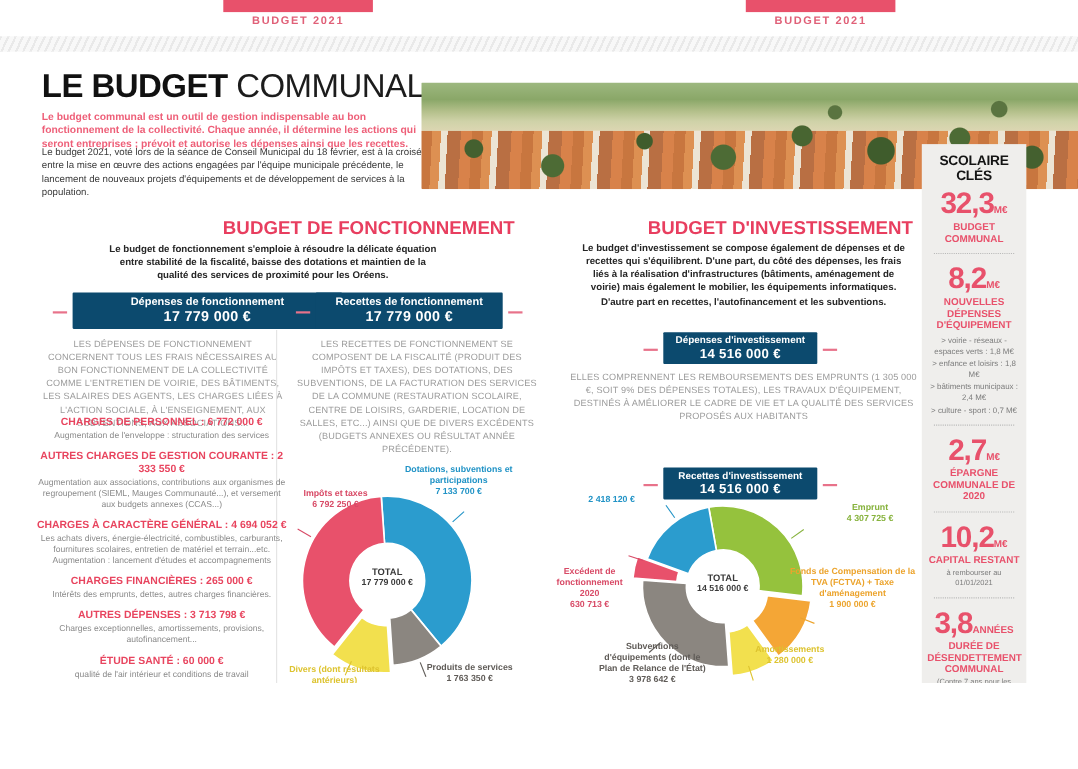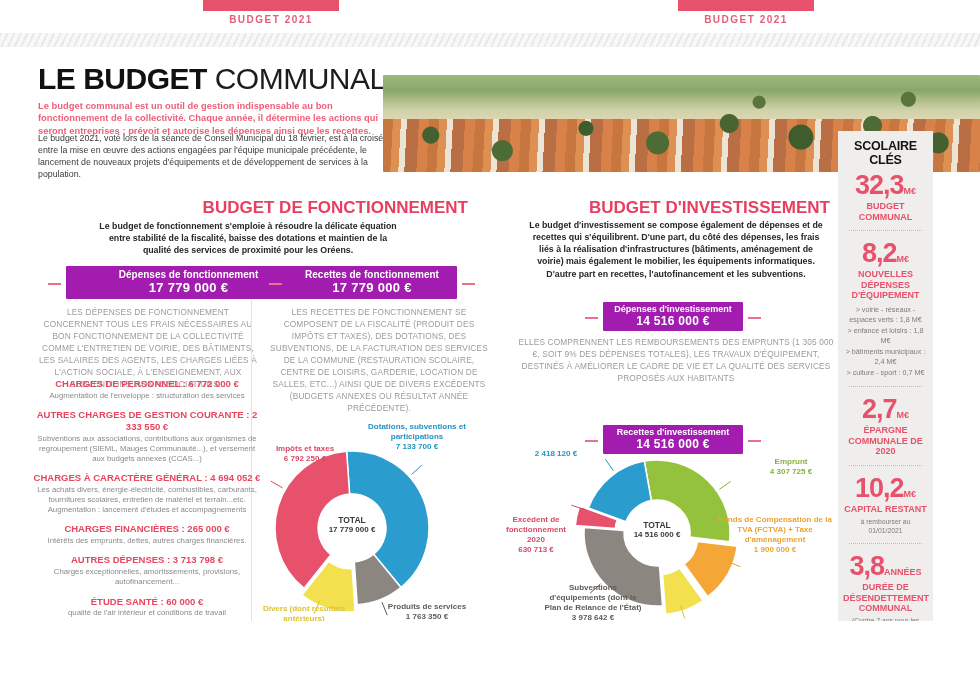--- a/index.html
+++ b/index.html
@@ -43,21 +43,21 @@
 
   
   .sec-heading { position:absolute; font-size:17px; font-weight:700; color:#e83e5f; text-align:right; }
   #fonct-heading { left:28px; top:198px; width:440px; }
   #invest-heading { left:520px; top:198px; width:310px; }
   .sec-intro { position:absolute; font-size:8.8px; font-weight:700; color:#262626; text-align:center; line-height:1.38; }
   #fonct-intro { left:95px; top:220px; width:306px; }
   #invest-intro { left:528px; top:219px; width:296px; }
 
   
-  .amount-box { position:absolute; background:#a21caf; color:#fff; text-align:center; padding:3px 8px 4px; border-radius:1px; }
+  .amount-box { position:absolute; background:#0c4a6e; color:#fff; text-align:center; padding:3px 8px 4px; border-radius:1px; }
   .amount-box::before,.amount-box::after { content:""; position:absolute; top:50%; width:13px; height:2px; background:#e8728a; }
   .amount-box::before { left:-18px; } .amount-box::after { right:-18px; }
   .amount-box .bt { font-size:10px; font-weight:700; }
   .amount-box .ba { font-size:13px; font-weight:800; letter-spacing:0.3px; }
   #fonct-dep-box { left:66px; top:266px; width:245px; }
   #fonct-rec-box { left:287px; top:266px; width:170px; }
   #invest-dep-box { left:603px; top:302px; width:140px; padding:2px 6px 3px; }
   #invest-rec-box { left:603px; top:425px; width:140px; padding:2px 6px 3px; }
   #invest-dep-box .bt, #invest-rec-box .bt { font-size:9px; }
   #invest-dep-box .ba, #invest-rec-box .ba { font-size:12px; }
@@ -156,21 +156,21 @@
   <div class="col-desc" id="fonct-rec-desc">LES RECETTES DE FONCTIONNEMENT SE COMPOSENT DE LA FISCALITÉ (PRODUIT DES IMPÔTS ET TAXES), DES DOTATIONS, DES SUBVENTIONS, DE LA FACTURATION DES SERVICES DE LA COMMUNE (RESTAURATION SCOLAIRE, CENTRE DE LOISIRS, GARDERIE, LOCATION DE SALLES, ETC...) AINSI QUE DE DIVERS EXCÉDENTS (BUDGETS ANNEXES OU RÉSULTAT ANNÉE PRÉCÉDENTE).</div>
   <div class="vdivider"></div>
 
   <div id="dep-list">
     <div class="dep-item">
       <div class="dep-title">CHARGES DE PERSONNEL : 6 772 000 €</div>
       <div class="dep-note">Augmentation de l'enveloppe : structuration des services</div>
     </div>
     <div class="dep-item">
       <div class="dep-title">AUTRES CHARGES DE GESTION COURANTE : 2 333 550 €</div>
-      <div class="dep-note">Subventions aux associations, contributions aux organismes de regroupement (SIEML, Mauges Communauté...), et versement aux budgets annexes (CCAS...)</div>
+      <div class="dep-note">Augmentation aux associations, contributions aux organismes de regroupement (SIEML, Mauges Communauté...), et versement aux budgets annexes (CCAS...)</div>
     </div>
     <div class="dep-item">
       <div class="dep-title">CHARGES À CARACTÈRE GÉNÉRAL : 4 694 052 €</div>
       <div class="dep-note">Les achats divers, énergie-électricité, combustibles, carburants, fournitures scolaires, entretien de matériel et terrain...etc. Augmentation : lancement d'études et accompagnements</div>
     </div>
     <div class="dep-item">
       <div class="dep-title">CHARGES FINANCIÈRES : 265 000 €</div>
       <div class="dep-note">Intérêts des emprunts, dettes, autres charges financières.</div>
     </div>
     <div class="dep-item">
@@ -245,20 +245,23 @@
         <line x1="86.7" y1="76.5" x2="73.4" y2="72.2" stroke="#d84a66" stroke-width="1"></line>
         <path d="M 90.4 75.0 A 73 73 0 0 1 146.3 28.1 L 153.3 67.5 A 33 33 0 0 0 128.0 88.7 Z" fill="#2b9cce" stroke="#fff" stroke-width="1.5"></path>
         <line x1="115.4" y1="37.7" x2="107.4" y2="26.3" stroke="#2193c6" stroke-width="1"></line>
       </svg>
     <div class="slice-label c1-l0" style="color: rgb(134, 178, 60);">
       <span>Emprunt</span><span class="val">4 307 725 €</span>
     </div>
     <div class="slice-label c1-l1" style="color: rgb(236, 164, 45);">
       <span>Fonds de Compensation de la TVA (FCTVA) + Taxe d'aménagement</span><span class="val">1 900 000 €</span>
     </div>
+    <div class="slice-label c1-l2" style="color: rgb(221, 195, 47);">
+      <span>Amortissements</span><span class="val">1 280 000 €</span>
+    </div>
     <div class="slice-label c1-l3" style="color: rgb(95, 91, 87);">
       <span>Subventions d'équipements (dont le Plan de Relance de l'État)</span><span class="val">3 978 642 €</span>
     </div>
     <div class="slice-label c1-l4" style="color: rgb(216, 74, 102);">
       <span>Excédent de fonctionnement 2020</span><span class="val">630 713 €</span>
     </div>
     <div class="slice-label c1-l5" style="color: rgb(33, 147, 198);">
       <span class="val">2 418 120 €</span>
     </div>
     <div class="chart-total">

